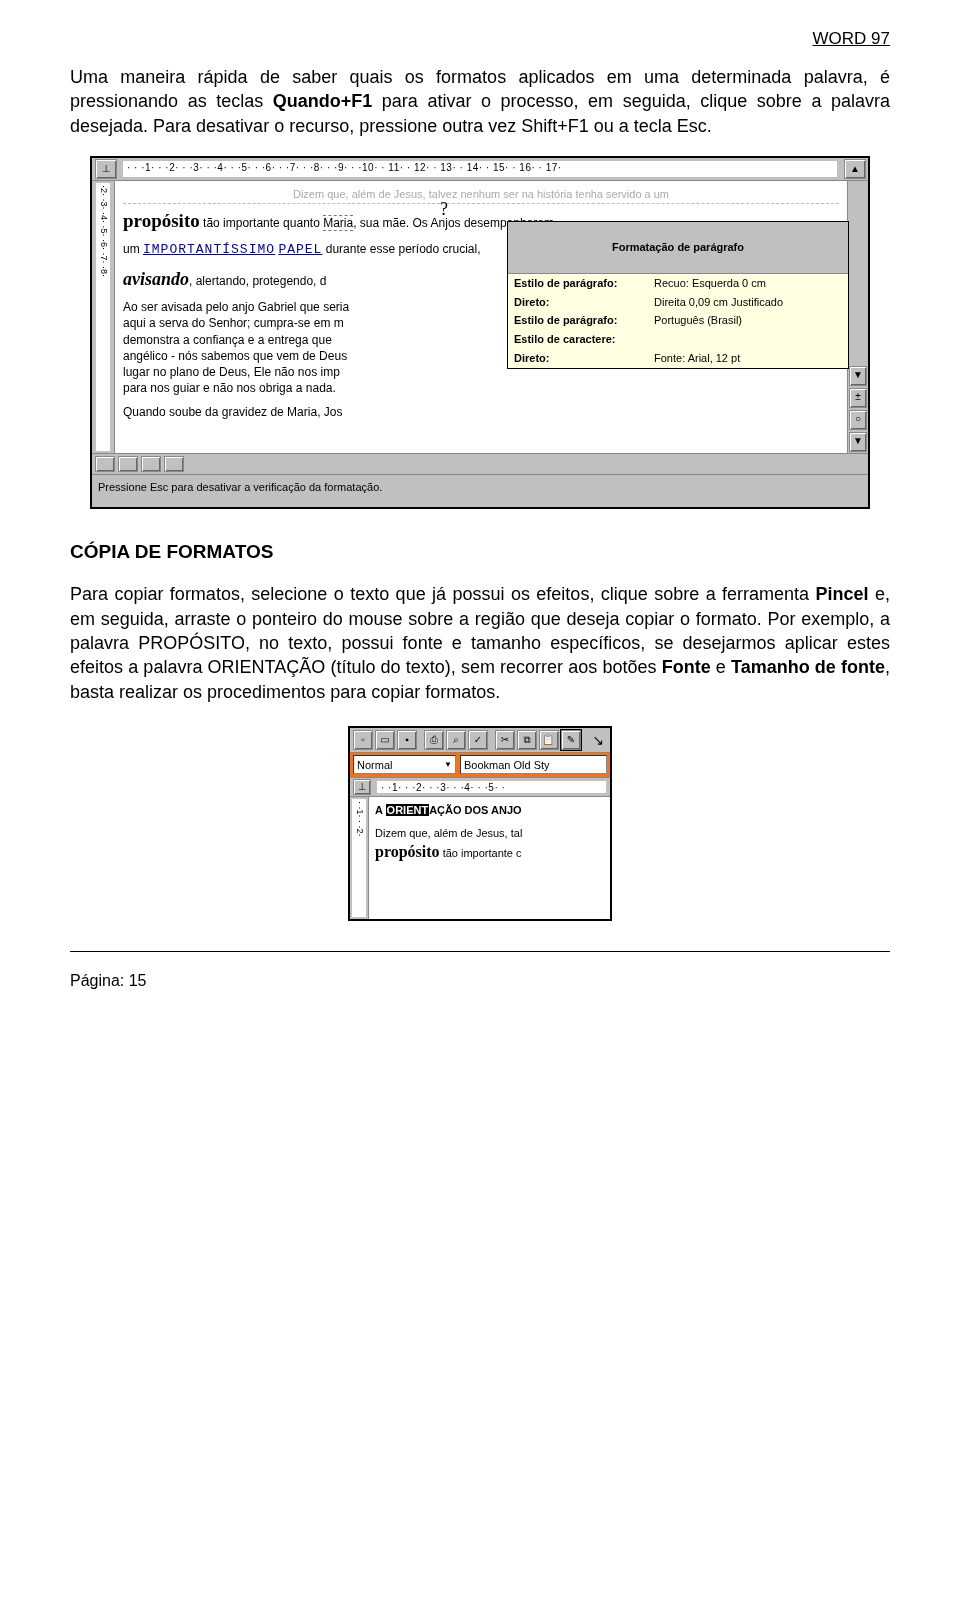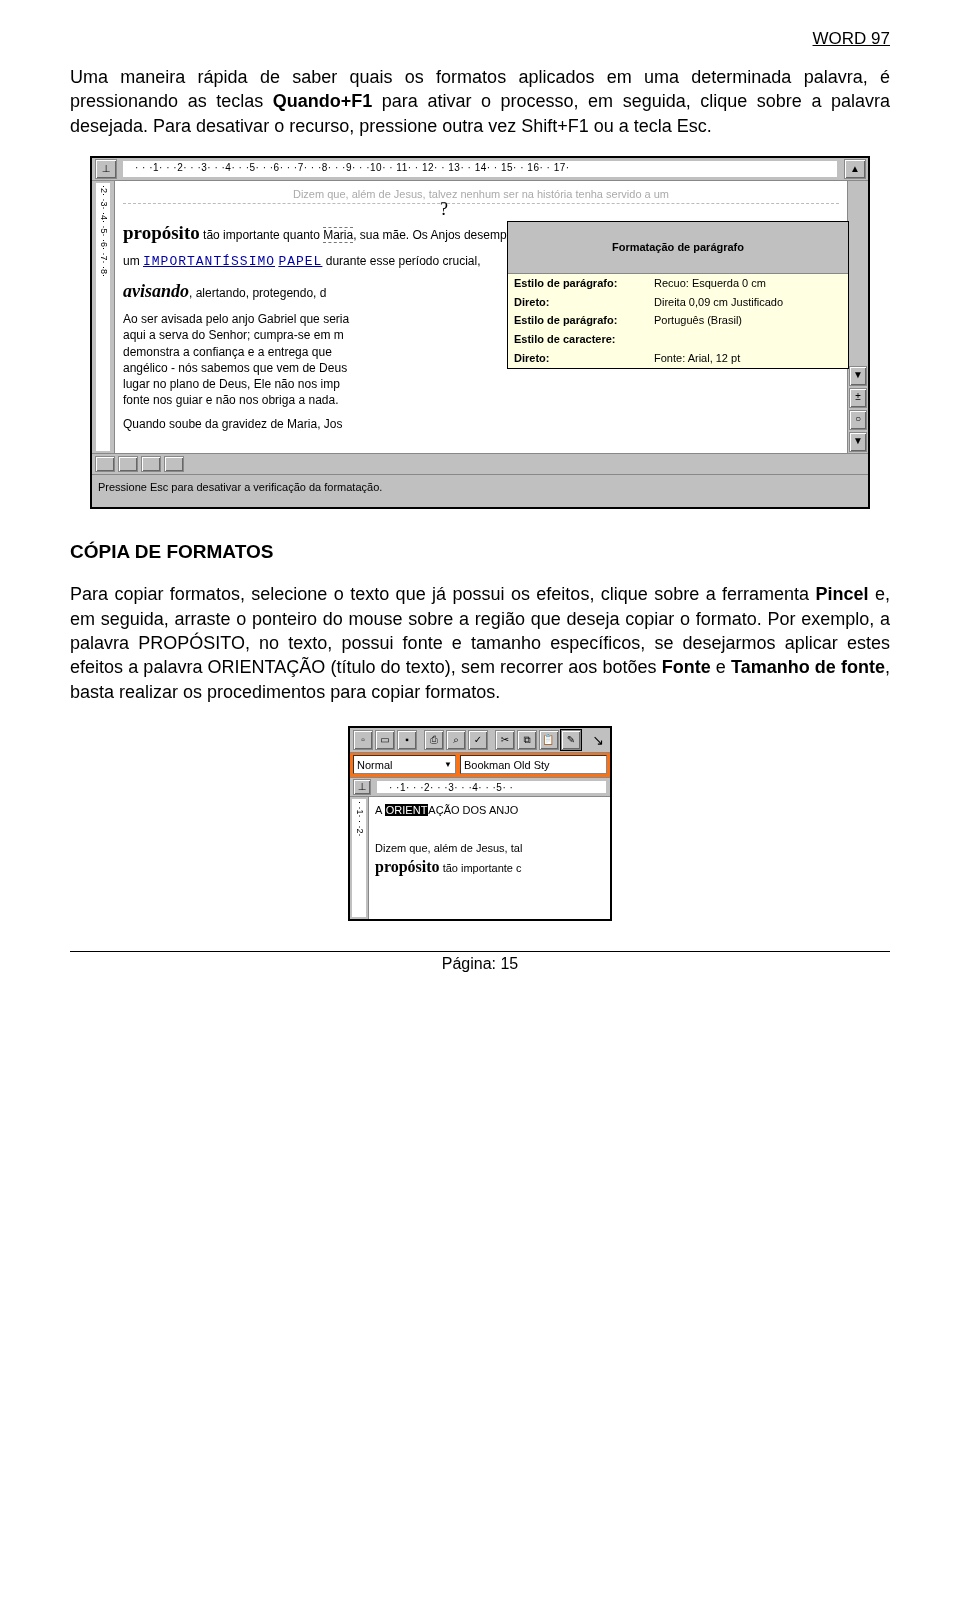--- a/index.html
+++ b/index.html
@@ -6,26 +6,26 @@
   .page{width:960px;margin:0 auto;padding:28px 70px 40px 70px;box-sizing:border-box}
   .hdr{text-align:right;font-size:17px;text-decoration:underline;margin-bottom:14px}
   p{margin:0 0 14px 0;text-align:justify}
   .b{font-weight:bold}
   .h2{font-weight:bold;font-size:19px;margin:26px 0 18px 0}
   .fig{display:flex;justify-content:center;margin:18px 0 30px 0}
   .fig2{display:flex;justify-content:center;margin:22px 0 30px 0}
   .win{background:#c0c0c0;border:2px solid #000;width:780px;box-sizing:border-box;font-size:12px;font-family:Tahoma,Arial,sans-serif;color:#000}
   .ruler{background:#c0c0c0;height:22px;border-bottom:1px solid #888;display:flex;align-items:center}
   .ruler .btn{width:20px;height:18px;border:1px solid #888;background:#c0c0c0;margin:0 2px 0 3px;box-shadow:inset 1px 1px 0 #fff,inset -1px -1px 0 #666;display:flex;align-items:center;justify-content:center;font-size:10px}
-  .ticks{flex:1;background:#fff;height:16px;margin:0 4px;padding:0 12px;font-size:10px;letter-spacing:.5px;overflow:hidden;white-space:nowrap}
+  .ticks{flex:1;background:#fff;height:16px;margin:0 4px;padding:0 4px;font-size:10px;letter-spacing:.5px;overflow:hidden;white-space:nowrap}
   .docrow{display:flex}
   .vrul{width:22px;background:#c0c0c0;border-right:1px solid #888;display:flex;flex-direction:column;align-items:center;overflow:hidden}
   .vrul .in{background:#fff;width:14px;flex:1;margin:2px 0;font-size:9px;writing-mode:vertical-rl;text-align:left;padding-top:2px}
   .docarea{flex:1;background:#fff;padding:6px 8px 6px 8px;position:relative;min-height:260px}
-  .wline1{font-size:11px;color:#aaa;text-align:center;border-bottom:1px dashed #bbb;padding-bottom:1px;margin-bottom:16px}
+  .wline1{font-size:11px;color:#aaa;text-align:center;border-bottom:1px dashed #bbb;padding-bottom:1px;margin-bottom:4px}
   .bigb{font-weight:900;font-size:19px;font-family:Georgia,serif}
   .link{color:#00a;text-decoration:underline;font-family:'Courier New',monospace;font-size:13px;letter-spacing:1px}
   .ital{font-style:italic;font-weight:bold;font-family:Georgia,serif;font-size:18px}
   .popup{position:absolute;right:-2px;top:40px;width:340px;background:#ffffe1;border:1px solid #000;font-size:11px}
   .popup .ttl{background:#c0c0c0;text-align:center;font-weight:bold;padding:18px 0;border-bottom:1px solid #888}
   .popup .row{display:flex;padding:2px 6px}
   .popup .lab{width:140px;font-weight:bold}
   .popup .val{flex:1}
   .sbar{width:20px;background:#c0c0c0;border-left:1px solid #888;display:flex;flex-direction:column}
   .sbar .sp{flex:1}
@@ -39,21 +39,21 @@
   .tbar{background:#c0c0c0;height:24px;border-bottom:1px solid #888;display:flex;align-items:center;padding:0 3px;gap:2px}
   .tbtn{width:18px;height:18px;border:1px solid #888;background:#c0c0c0;box-shadow:inset 1px 1px 0 #fff,inset -1px -1px 0 #666;display:flex;align-items:center;justify-content:center;font-size:10px}
   .sep{width:3px}
   .fbar{background:#f97316;height:24px;border-bottom:1px solid #888;display:flex;align-items:center;padding:0 3px;gap:4px}
   .combo{background:#fff;border:1px inset #888;height:17px;display:flex;align-items:center;font-size:11px;padding:0 3px}
   .combo .dd{margin-left:auto;font-size:8px}
   .doc2row{display:flex}
   .doc2{flex:1;background:#fff;padding:6px 6px 6px 6px;min-height:110px}
   .sel{background:#000;color:#fff;padding:0 1px}
   .brush{position:absolute;right:6px;top:3px;font-size:14px}
-  .ftr{text-align:center;font-size:16px;border-top:1px solid #000;padding-top:1px;margin-top:30px}
+  .ftr{text-align:left;font-size:16px;border-top:1px solid #000;padding-top:18px;margin-top:30px}
 </style>
 </head>
 <body>
 
 <div class="page">
   <div class="hdr">WORD 97</div>
 
   <p>
     <span>Uma maneira rápida de saber quais os formatos aplicados em uma determinada palavra, é pressionando as teclas </span><span class="b">Quando+F1</span><span> para ativar o processo, em seguida, clique sobre a palavra desejada. Para desativar o recurso, pressione outra vez Shift+F1 ou a tecla Esc.</span>
   </p>
@@ -80,21 +80,21 @@
           </div>
           <div>
             <span class="ital">avisando</span><span>, alertando, protegendo, d</span>
           </div>
           <div style="height:8px"></div>
           <div>Ao ser avisada pelo anjo Gabriel que seria</div>
           <div>aqui a serva do Senhor; cumpra-se em m</div>
           <div>demonstra a confiança e a entrega que</div>
           <div>angélico - nós sabemos que vem de Deus</div>
           <div>lugar no plano de Deus, Ele não nos imp</div>
-          <div>fonte nos guiar e não nos obriga a nada.</div>
+          <div>para nos guiar e não nos obriga a nada.</div>
           <div style="height:8px"></div>
           <div>Quando soube da gravidez de Maria, Jos</div>
 
           <div class="popup">
             <div class="ttl">Formatação de parágrafo</div>
             <div class="row">
                 <div class="lab">Estilo de parágrafo:</div>
                 <div class="val">Recuo:  Esquerda  0 cm</div>
               </div>
             <div class="row">
@@ -168,21 +168,21 @@
       </div>
       <div class="ruler" style="height:18px">
         <div class="btn" style="width:16px;height:14px">⊥</div>
         <div class="ticks" style="height:12px">· ·1· · ·2· · ·3· · ·4· · ·5· ·</div>
       </div>
       <div class="doc2row">
         <div class="vrul" style="width:18px">
             <div class="in">· ·1· · ·2·</div>
           </div>
         <div class="doc2">
-          <div style="font-weight:normal;margin-bottom:23px">
+          <div style="font-weight:bold;margin-bottom:8px">
             <span>A </span><span class="sel">ORIENT</span><span>AÇÃO DOS ANJO</span>
           </div>
           <div>Dizem que, além de Jesus, tal</div>
           <div>
             <span class="bigb" style="font-size:16px">propósito</span><span> tão importante c</span>
           </div>
         </div>
       </div>
     </div>
   </div>

